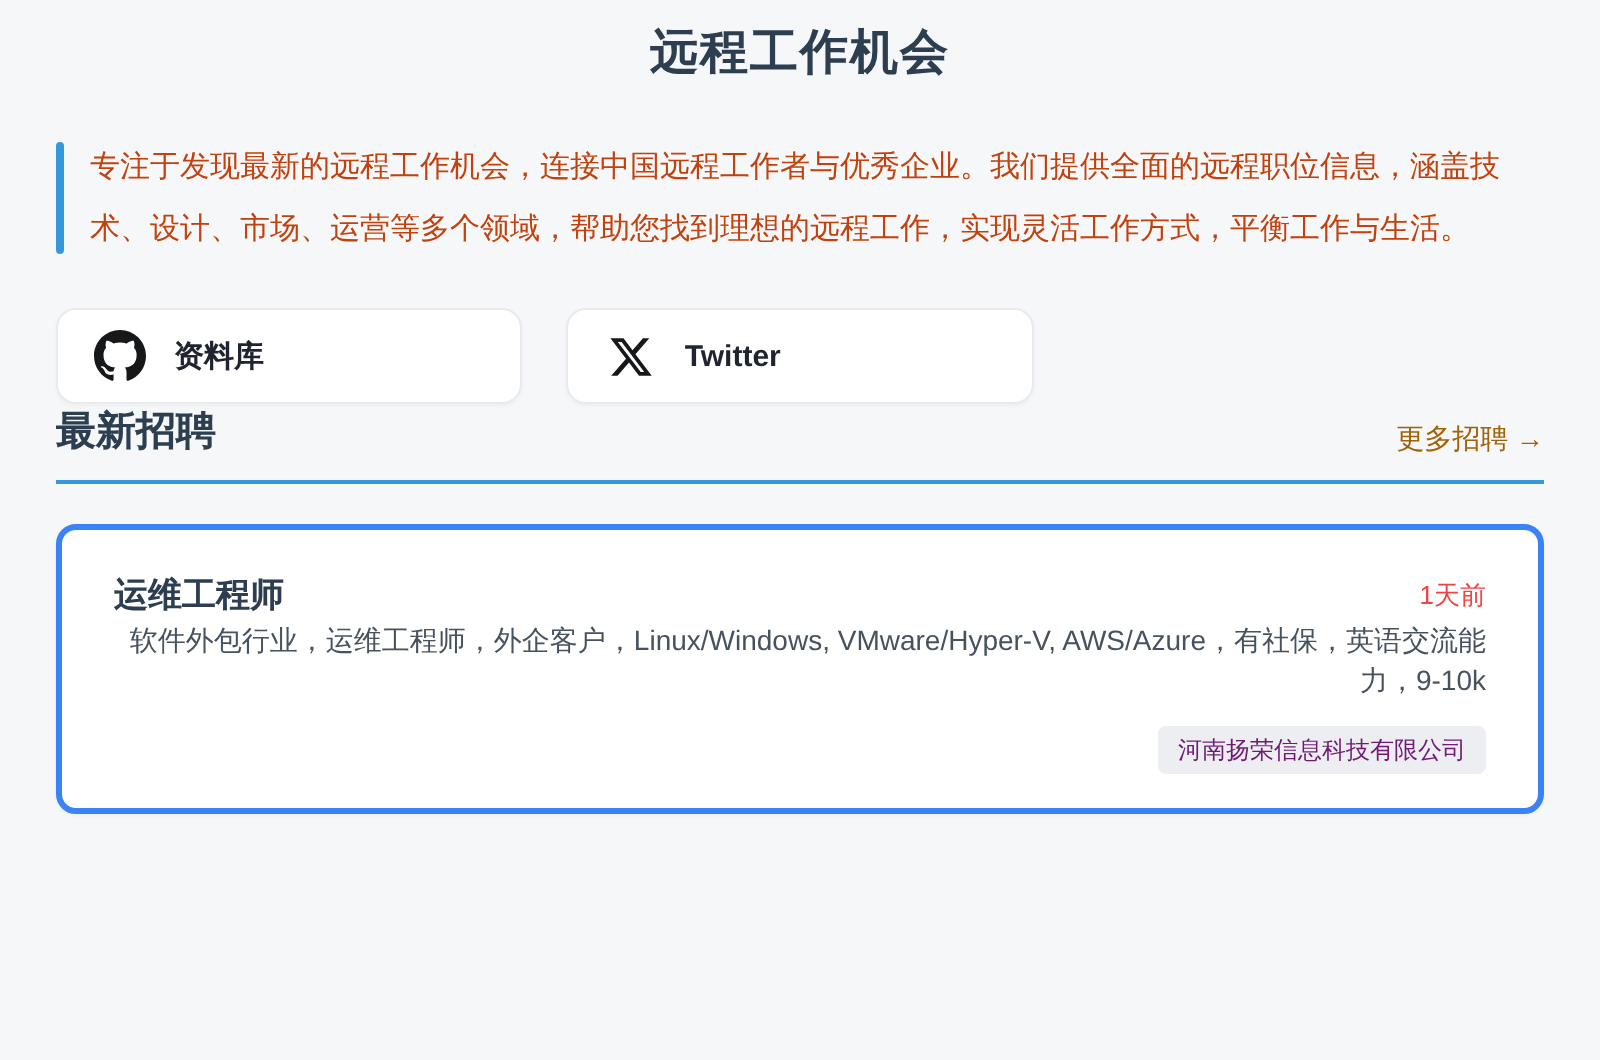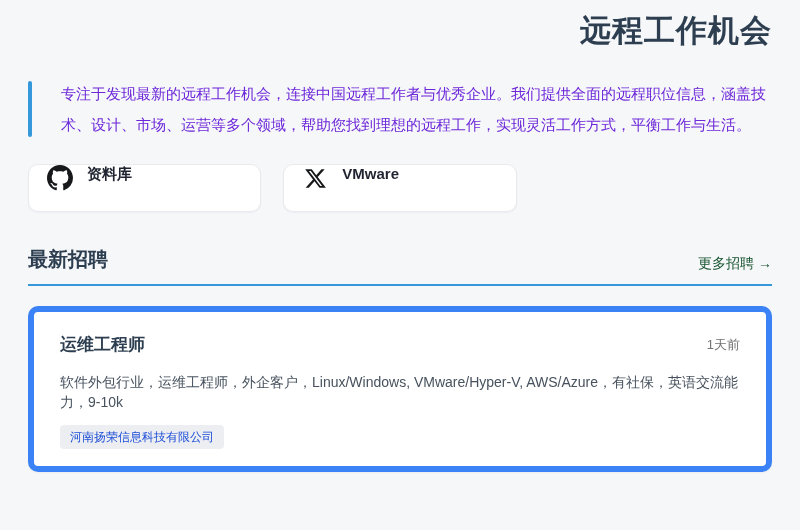--- a/index.html
+++ b/index.html
@@ -5,34 +5,34 @@
   * { box-sizing: border-box; margin: 0; padding: 0; }
   html, body { width: 800px; height: 530px; overflow: hidden; }
   body {
     background: #f6f7f9;
     font-family: "Liberation Sans", "DejaVu Sans", sans-serif;
     color: #2c3e50;
   }
   .container { width: 744px; margin: 0 auto; padding-top: 10px; }
 
   .page-title {
-    text-align: right;
-    font-size: 31px;
+    text-align: center;
+    font-size: 24px;
     font-weight: bold;
     color: #2c3e50;
     letter-spacing: 1px;
   }
 
   .intro {
     position: relative;
     margin-top: 26px;
-    padding-left: 33px;
+    padding-left: 17px;
     font-size: 15px;
     line-height: 31px;
-    color: #6d28d9;
+    color: #c2410c;
   }
   .intro::before {
     content: "";
     position: absolute;
     left: 0; top: 3px; bottom: 3px;
     width: 4px;
     border-radius: 3px;
     background: #3498db;
   }
 
@@ -41,93 +41,93 @@
     display: grid;
     grid-template-columns: repeat(3, 1fr);
     gap: 20px 22px;
   }
   .link-card {
     background: #ffffff;
     border: 1px solid #e8eaee;
     border-radius: 10px;
     height: 48px;
     display: flex;
+    align-items: center;
     gap: 14px;
     padding: 0 18px;
     box-shadow: 0 1px 2px rgba(20,30,50,0.04);
     cursor: pointer;
   }
   .link-card .icon {
     width: 26px; height: 26px;
     display: flex; align-items: center; justify-content: center;
     flex: 0 0 auto;
   }
   .link-label {
     font-size: 15px;
     font-weight: 600;
     color: #1f2430;
   }
 
   .section-header {
-    margin-top: 34px;
     display: flex;
     justify-content: space-between;
     align-items: flex-end;
     border-bottom: 2px solid #3498db;
     padding-bottom: 11px;
   }
   .section-title {
     font-size: 20px;
     font-weight: bold;
     color: #2c3e50;
   }
   .more-link {
     font-size: 14px;
-    color: #14532d;
+    color: #a16207;
     text-decoration: none;
     cursor: pointer;
   }
 
   .jobs-list { margin-top: 20px; }
   .job-card {
     background: #ffffff;
-    border: 6px solid #3b82f6;
+    border: 3px solid #3b82f6;
     border-radius: 10px;
     padding: 21px 26px 17px;
     margin-bottom: 13px;
     box-shadow: 0 1px 2px rgba(20,30,50,0.04);
     cursor: pointer;
+    text-align: right;
   }
   .job-head {
     display: flex;
     justify-content: space-between;
     align-items: flex-start;
   }
   .job-title {
     font-size: 17px;
     font-weight: bold;
     color: #2c3e50;
     line-height: 24px;
   }
   .job-time {
     font-size: 13px;
-    color: #737373;
+    color: #ef4444;
     line-height: 24px;
   }
   .job-desc {
-    margin-top: 15px;
     font-size: 14px;
     color: #47525e;
     line-height: 20px;
   }
   .job-tag {
     display: inline-block;
     margin-top: 13px;
     background: #eceef1;
-    color: #1d4ed8;
+    color: #701a75;
     font-size: 12px;
     line-height: 14px;
     padding: 5px 10px;
     border-radius: 4px;
   }
 </style>
 </head>
 <body>
 
 <div class="container">
@@ -151,21 +151,21 @@
 
 
 
 
     <div class="link-card">
       <span class="icon">
         <svg viewBox="0 0 24 24" width="23" height="23">
             <path fill="#17181a" d="M18.244 2.25h3.308l-7.227 8.26 8.502 11.24H16.17l-5.214-6.817L4.99 21.75H1.68l7.73-8.835L1.254 2.25H8.08l4.713 6.231zm-1.161 17.52h1.833L7.084 4.126H5.117z"></path>
           </svg>
       </span>
-      <span class="link-label">VMware</span>
+      <span class="link-label">Twitter</span>
     </div>
 
 
   </div>
 
   <div class="section-header">
     <h2 class="section-title">最新招聘</h2>
     <a class="more-link">更多招聘 →</a>
   </div>
 

